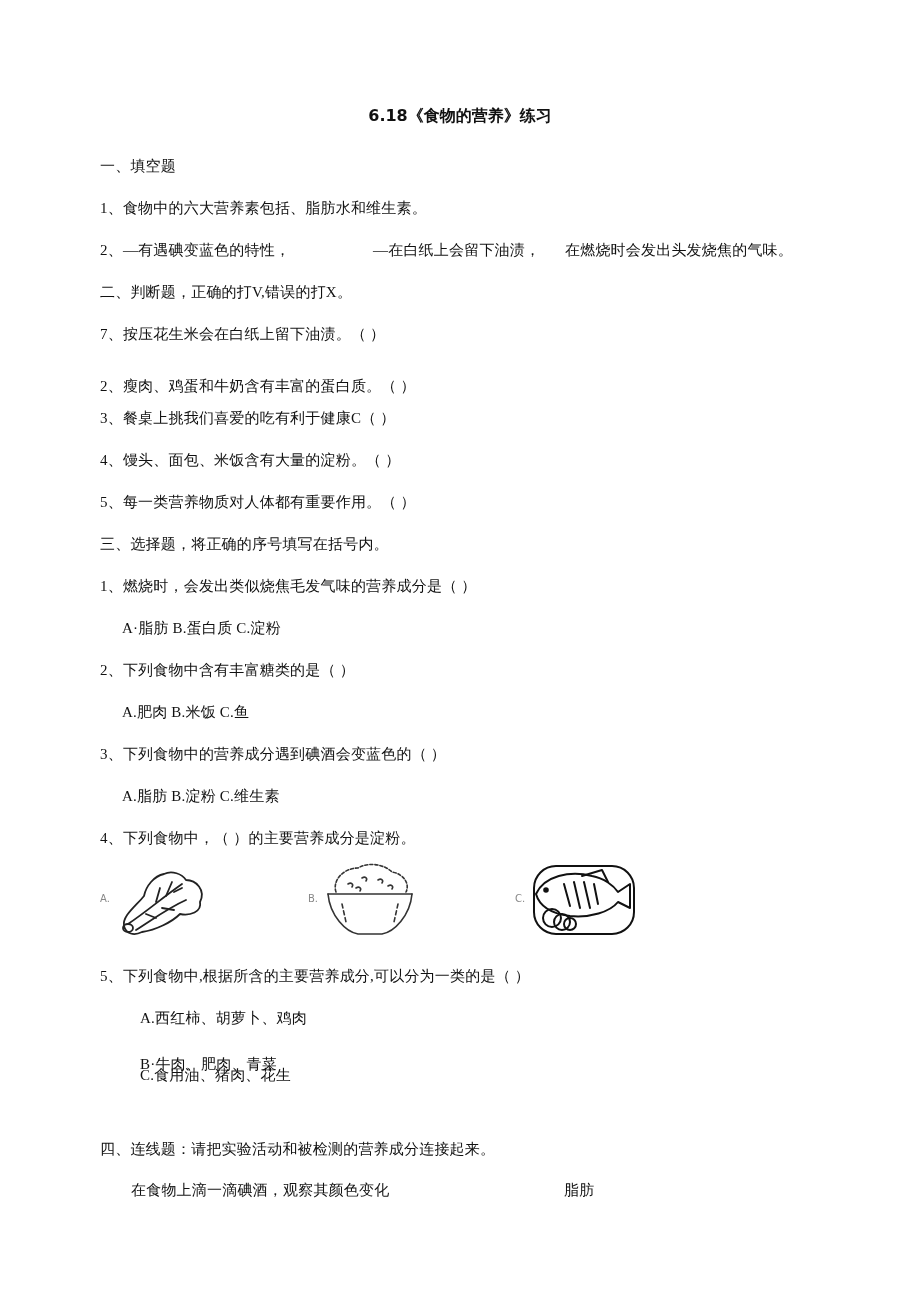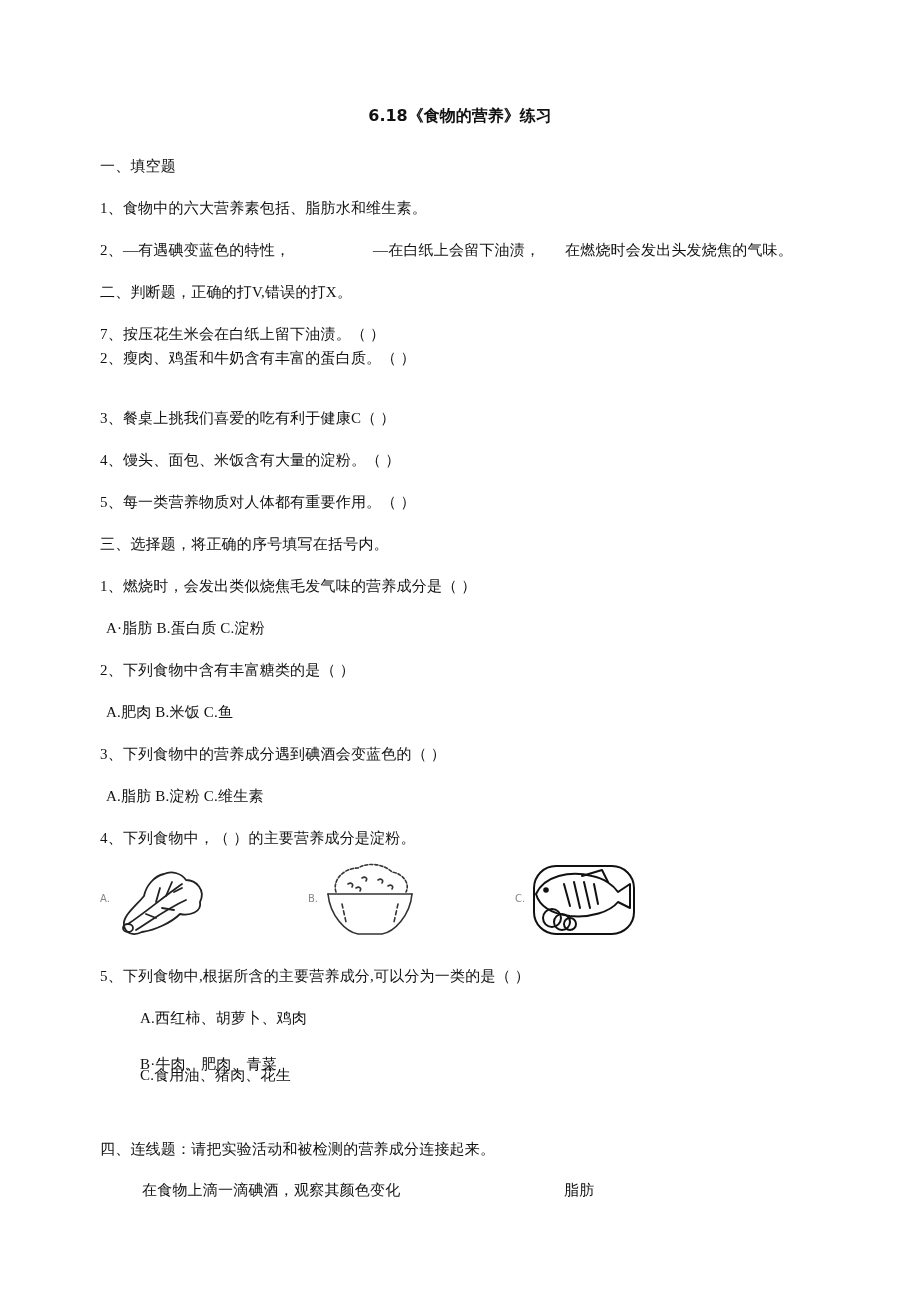--- a/index.html
+++ b/index.html
@@ -9,41 +9,41 @@
       color: #111111;
     }
     .line {
       position: absolute; left: 100px; font-size: 15px; line-height: 20px;
       white-space: pre; letter-spacing: 0.2px; font-family: Liberation Serif, serif;
     }
     .title {
       position: absolute; left: 0; width: 920px; text-align: center;
       top: 105px; font-size: 16px; font-weight: bold; line-height: 22px;
     }
-    .opt { left: 106px; text-align: right; }
+    .opt { left: 122px; text-align: right; }
     .opt5 { left: 140px; }
-    .match-left { left: 142px; text-align: center; }
+    .match-left { left: 131px; text-align: center; }
     .match-right { left: 564px; }
     .fig { position: absolute; }
     .fig-label { position: absolute; font-size: 10px; color: #888; }
   </style>
 </head>
 <body>
 
 <div class="title">6.18《食物的营养》练习</div>
 
 <div class="line" style="top:156px">一、填空题</div>
 <div class="line" style="top:198px">1、食物中的六大营养素包括、脂肪水和维生素。</div>
 <div class="line" style="top:240px">2、—有遇碘变蓝色的特性，</div>
 <div class="line" style="top:240px; left:373px">—在白纸上会留下油渍，</div>
 <div class="line" style="top:240px; left:565px">在燃烧时会发出头发烧焦的气味。</div>
 
 <div class="line" style="top:282px">二、判断题，正确的打V,错误的打X。</div>
 <div class="line" style="top:324px">7、按压花生米会在白纸上留下油渍。（ ）</div>
-<div class="line" style="top:348px">2、瘦肉、鸡蛋和牛奶含有丰富的蛋白质。（ ）</div>
+<div class="line" style="top:376px">2、瘦肉、鸡蛋和牛奶含有丰富的蛋白质。（ ）</div>
 <div class="line" style="top:408px">3、餐桌上挑我们喜爱的吃有利于健康C（ ）</div>
 <div class="line" style="top:450px">4、馒头、面包、米饭含有大量的淀粉。（ ）</div>
 <div class="line" style="top:492px">5、每一类营养物质对人体都有重要作用。（ ）</div>
 
 <div class="line" style="top:534px">三、选择题，将正确的序号填写在括号内。</div>
 <div class="line" style="top:576px">1、燃烧时，会发出类似烧焦毛发气味的营养成分是（ ）</div>
 <div class="line opt" style="top:618px">A·脂肪 B.蛋白质 C.淀粉</div>
 <div class="line" style="top:660px">2、下列食物中含有丰富糖类的是（ ）</div>
 <div class="line opt" style="top:702px">A.肥肉 B.米饭 C.鱼</div>
 <div class="line" style="top:744px">3、下列食物中的营养成分遇到碘酒会变蓝色的（ ）</div>

